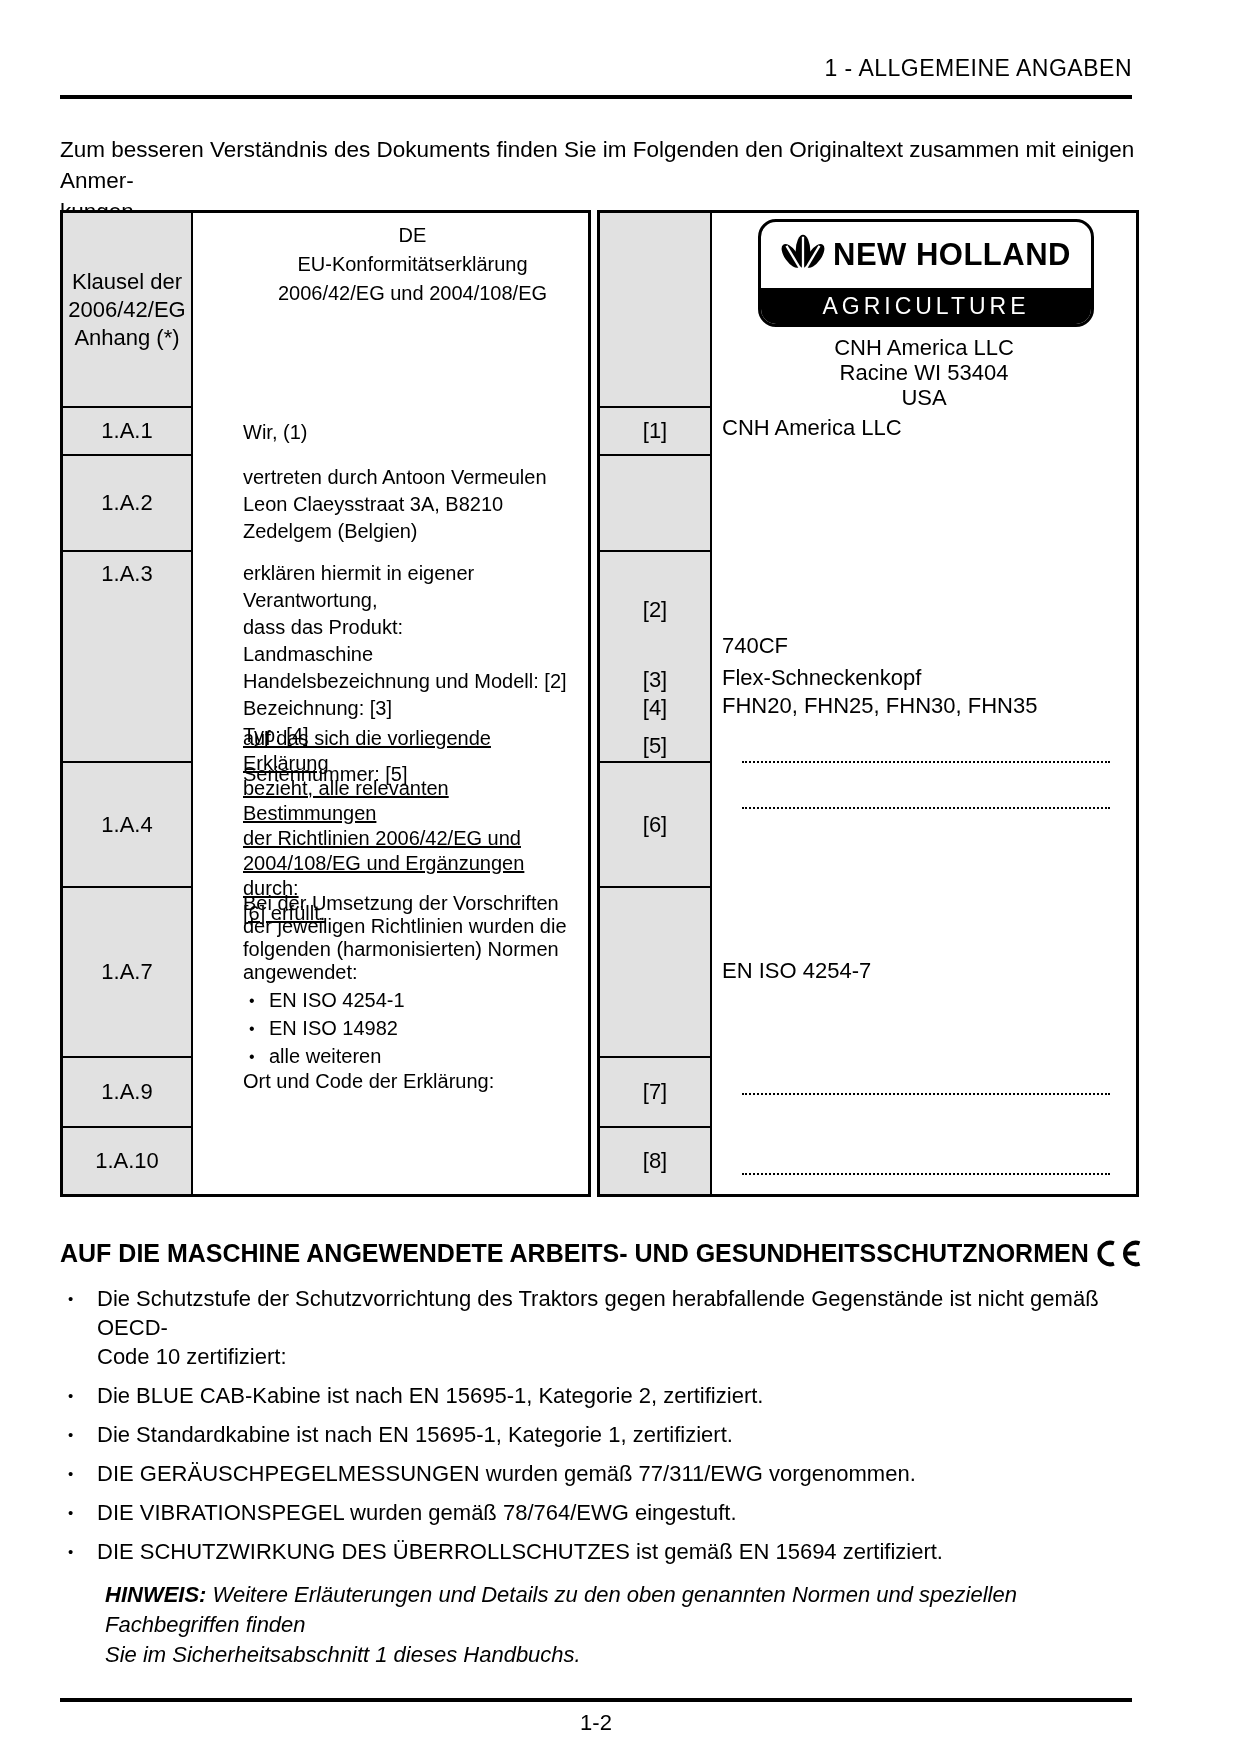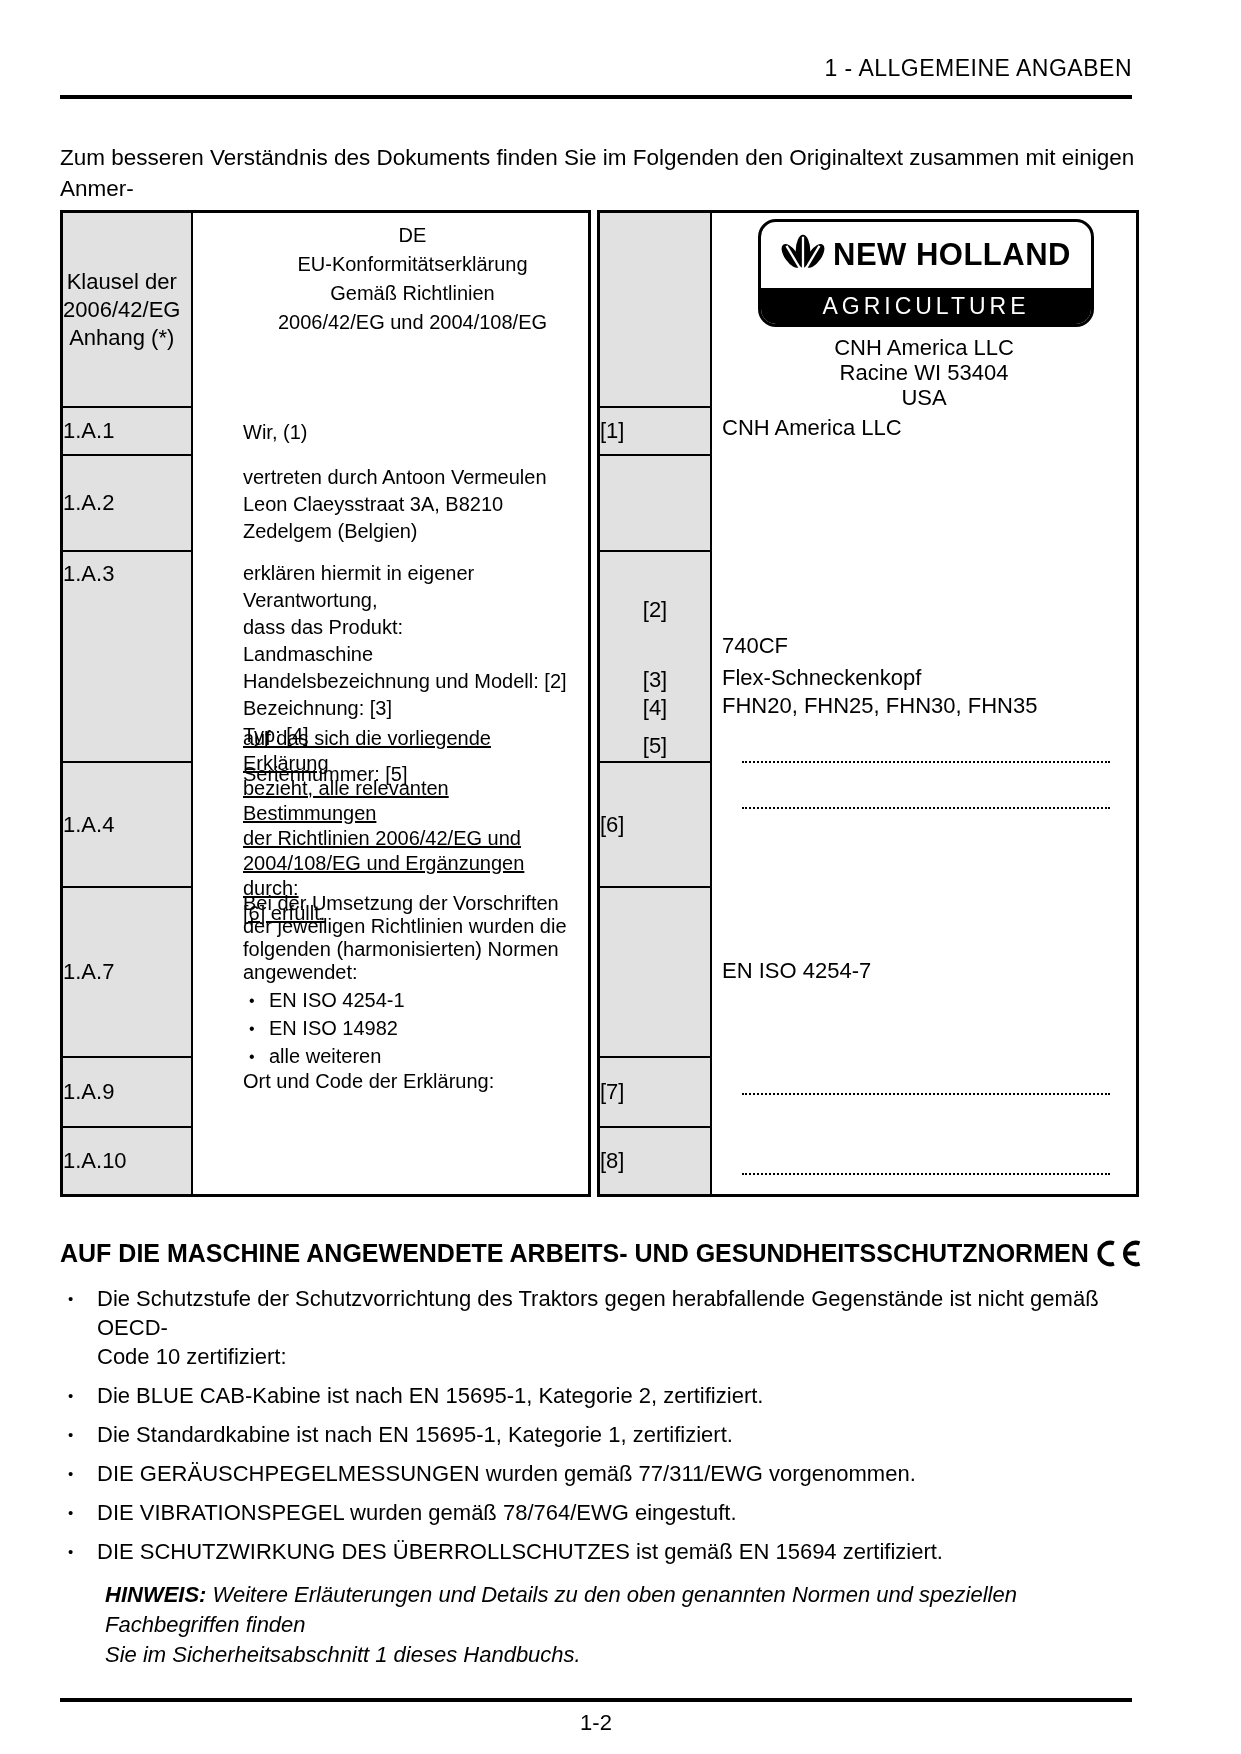--- a/index.html
+++ b/index.html
@@ -3,27 +3,27 @@
 <meta charset="utf-8">
 <style>
   html,body{margin:0;padding:0;background:#888;}
   .page{position:relative;width:1241px;height:1754px;background:#fff;overflow:hidden;
         font-family:"Liberation Sans",sans-serif;color:#000;}
   .abs{position:absolute;}
   .doc-title{left:60px;top:55px;width:1072px;text-align:right;font-size:23px;letter-spacing:.5px;}
   .rule{height:4px;background:#000;}
   .rule-top{left:60px;top:95px;width:1072px;}
   .rule-bottom{left:60px;top:1698px;width:1072px;}
-  .intro{left:60px;top:142px;width:1085px;font-size:22.5px;line-height:31px;}
+  .intro{left:60px;top:134px;width:1085px;font-size:22.5px;line-height:31px;}
   .tables{left:60px;top:210px;display:flex;gap:6px;}
   .tbl{display:grid;grid-template-rows:195px 48px 96px 211px 125px 170px 70px 66px;border:3px solid #000;}
   .tbl-left{grid-template-columns:130px 395px;}
   .tbl-right{grid-template-columns:112px 424px;}
   .lab{grid-column:1;background:#e1e1e1;border-right:2px solid #000;border-bottom:2px solid #000;
-       display:flex;align-items:center;font-size:22px;text-align:center;line-height:28px;}
+       display:flex;align-items:center;justify-content:center;font-size:22px;text-align:center;line-height:28px;}
   .lab.last{border-bottom:none;}
   .lab.top-align{align-items:flex-start;padding-top:8px;box-sizing:border-box;}
   .txt{grid-column:2;font-size:20px;line-height:27px;padding:0 6px 0 10px;box-sizing:border-box;margin-left:40px;}
   .v-center{display:flex;flex-direction:column;justify-content:center;}
   .v-top8{padding-top:8px;}
   .v-top10{padding-top:10px;}
   .hdr-de{text-align:center;line-height:29px;padding-top:8px;}
   .serial{margin-top:12px;}
   .r147{line-height:23px;padding-top:4px;}
   .mini-bullets div{position:relative;padding-left:26px;margin-top:5px;}
@@ -70,21 +70,20 @@
       <div class="lab" style="grid-row:1">
         <div>
           <div>Klausel der</div>
           <div>2006/42/EG</div>
           <div>Anhang (*)</div>
         </div>
       </div>
       <div class="txt hdr-de" style="grid-row:1">
         <div>DE</div>
         <div>EU-Konformitätserklärung</div>
-        <div>Gemäß Richtlinien</div>
         <div>2006/42/EG und 2004/108/EG</div>
       </div>
 
       <div class="lab" style="grid-row:2">1.A.1</div>
       <div class="txt v-center" style="grid-row:2">
         <div>Wir, (1)</div>
       </div>
 
       <div class="lab" style="grid-row:3">1.A.2</div>
       <div class="txt v-center" style="grid-row:3">

